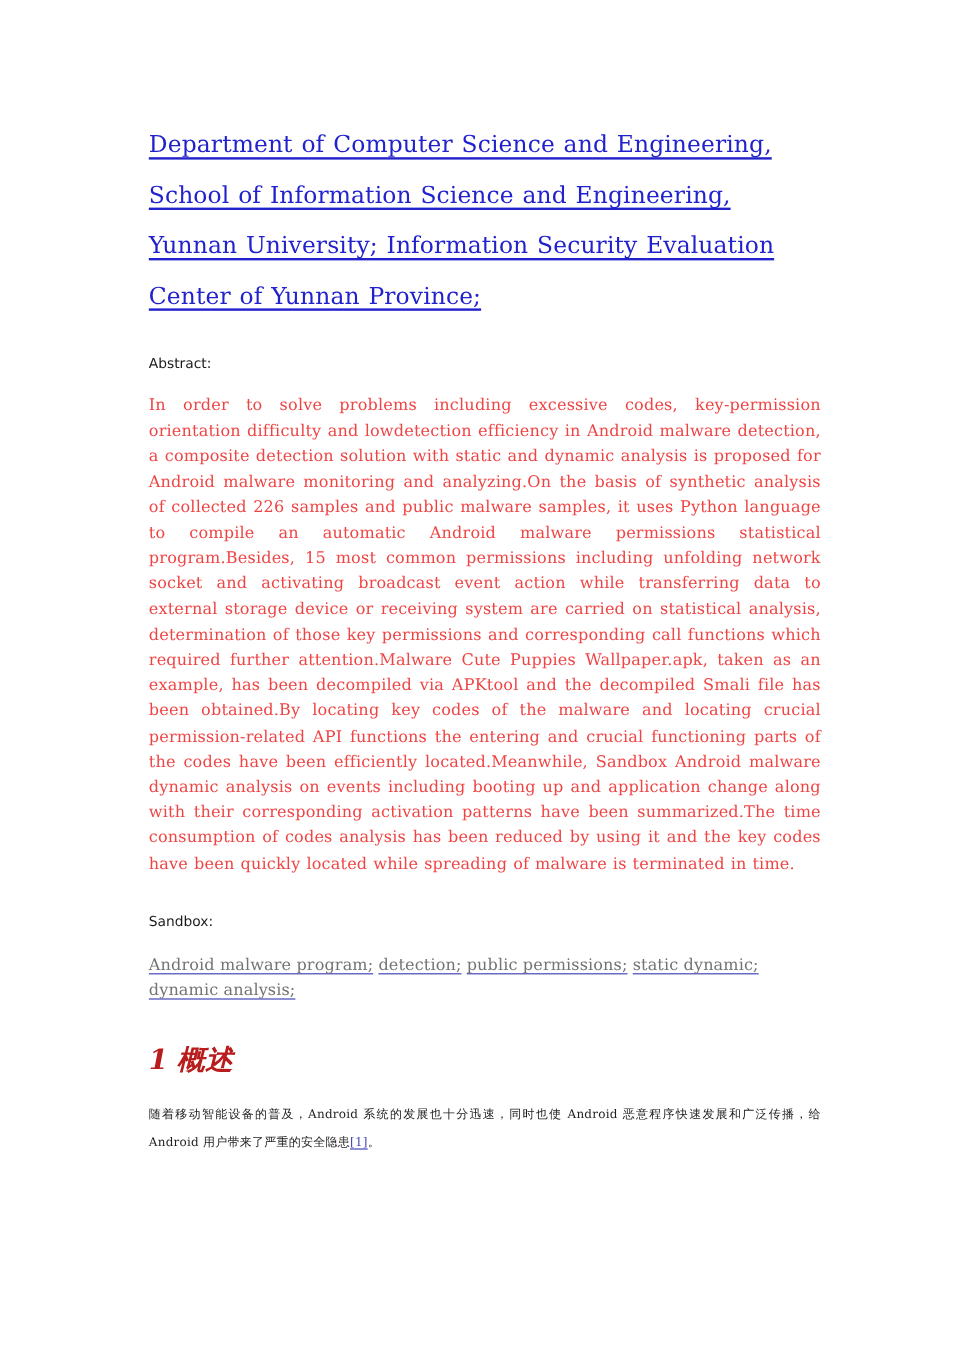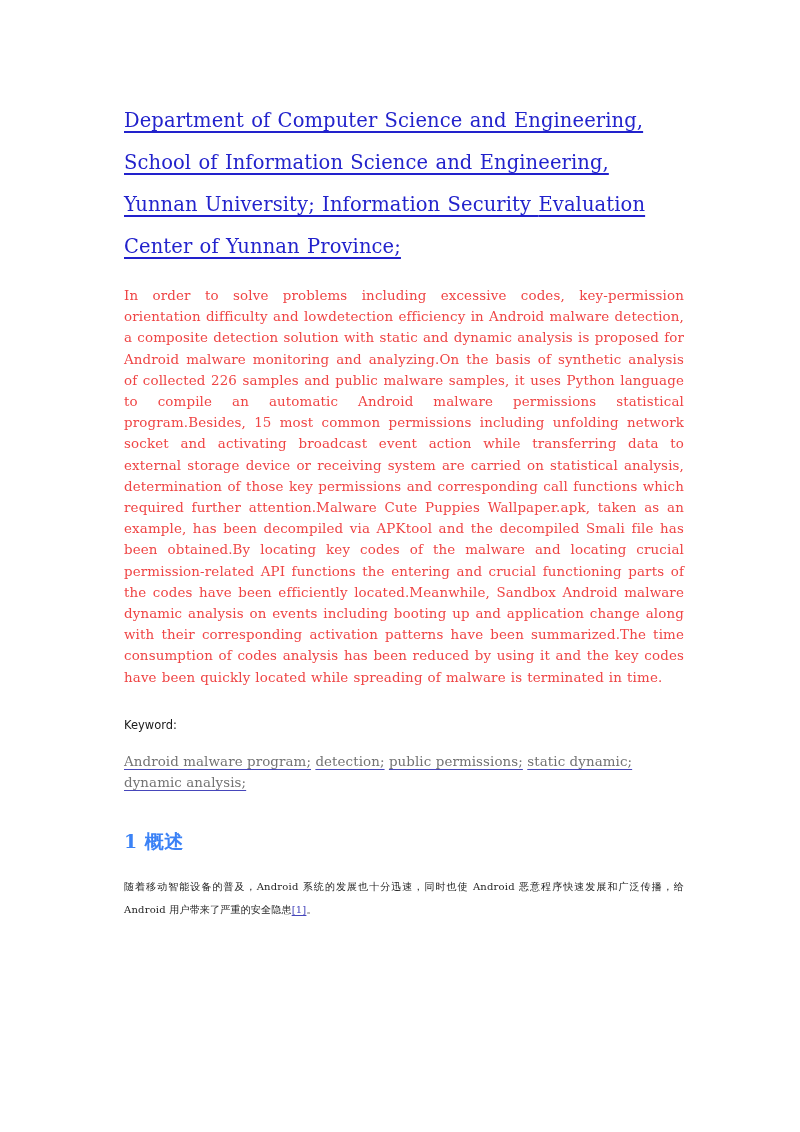--- a/index.html
+++ b/index.html
@@ -98,25 +98,26 @@
     text-underline-offset: 3px;
     text-decoration-thickness: 1px;
     cursor: pointer;
   }
 
   
   .h-section {
     margin: 0;
     padding-top: 36px;
     font-family: "DejaVu Serif", "Liberation Serif", serif;
-    font-size: 19px;
+    font-size: 23px;
     line-height: 24px;
     font-weight: 700;
-    color: #3b82f6;
+    color: #b91c1c;
     letter-spacing: 0.5px;
+    font-style: italic;
   }
   .h-section .num { font-weight: 700; margin-right: 7px; }
 
   
   .body-zh {
     margin: 0;
     padding-top: 22px;
     font-family: "DejaVu Serif", "Liberation Serif", serif;
     font-size: 10px;
     line-height: 23px;
@@ -154,23 +155,24 @@
 </style>
 </head>
 <body>
 
 <div class="page">
 
   <div class="content">
 
     <div class="affiliation"><span class="aff-line u">Department of Computer Science and Engineering,</span> <span class="aff-line u">School of Information Science and Engineering,</span> <span class="aff-line u">Yunnan University; Information Security </span> <span class="aff-line u">Evaluation Center of Yunnan Province;</span></div>
 
+    <p class="label label-abstract">Abstract:</p>
     <p class="body-en">In order to solve problems including excessive codes, key-permission orientation difficulty and lowdetection efficiency in Android malware detection, a composite detection solution with static and dynamic analysis is proposed for Android malware monitoring and analyzing.On the basis of synthetic analysis of collected 226 samples and public malware samples, it uses Python language to compile an automatic Android malware permissions statistical program.Besides, 15 most common permissions including unfolding network socket and activating broadcast event action while transferring data to external storage device or receiving system are carried on statistical analysis, determination of those key permissions and corresponding call functions which required further attention.Malware Cute Puppies Wallpaper.apk, taken as an example, has been decompiled via APKtool and the decompiled Smali file has been obtained.By locating key codes of the malware and locating crucial permission-related API functions the entering and crucial functioning parts of the codes have been efficiently located.Meanwhile, Sandbox Android malware dynamic analysis on events including booting up and application change along with their corresponding activation patterns have been summarized.The time consumption of codes analysis has been reduced by using it and the key codes have been quickly located while spreading of malware is terminated in time.</p>
 
-    <p class="label label-keyword">Keyword:</p>
+    <p class="label label-keyword">Sandbox:</p>
     <p class="keywords"><span class="kw">Android malware program;</span> <span class="kw">detection;</span> <span class="kw">public permissions;</span> <span class="kw">static dynamic;</span> <span class="kw">dynamic analysis;</span></p>
 
     <h2 class="h-section"><span class="num">1</span><span>概述</span></h2>
 
     <p class="body-zh"><span>随着移动智能设备的普及，Android 系统的发展也十分迅速，同时也使 Android 恶意程序快速发展和广泛传播，给 Android 用户带来了严重的安全隐患</span><span class="cite">[1]</span><span>。</span></p>
 
   </div>
 
 
 </div>

